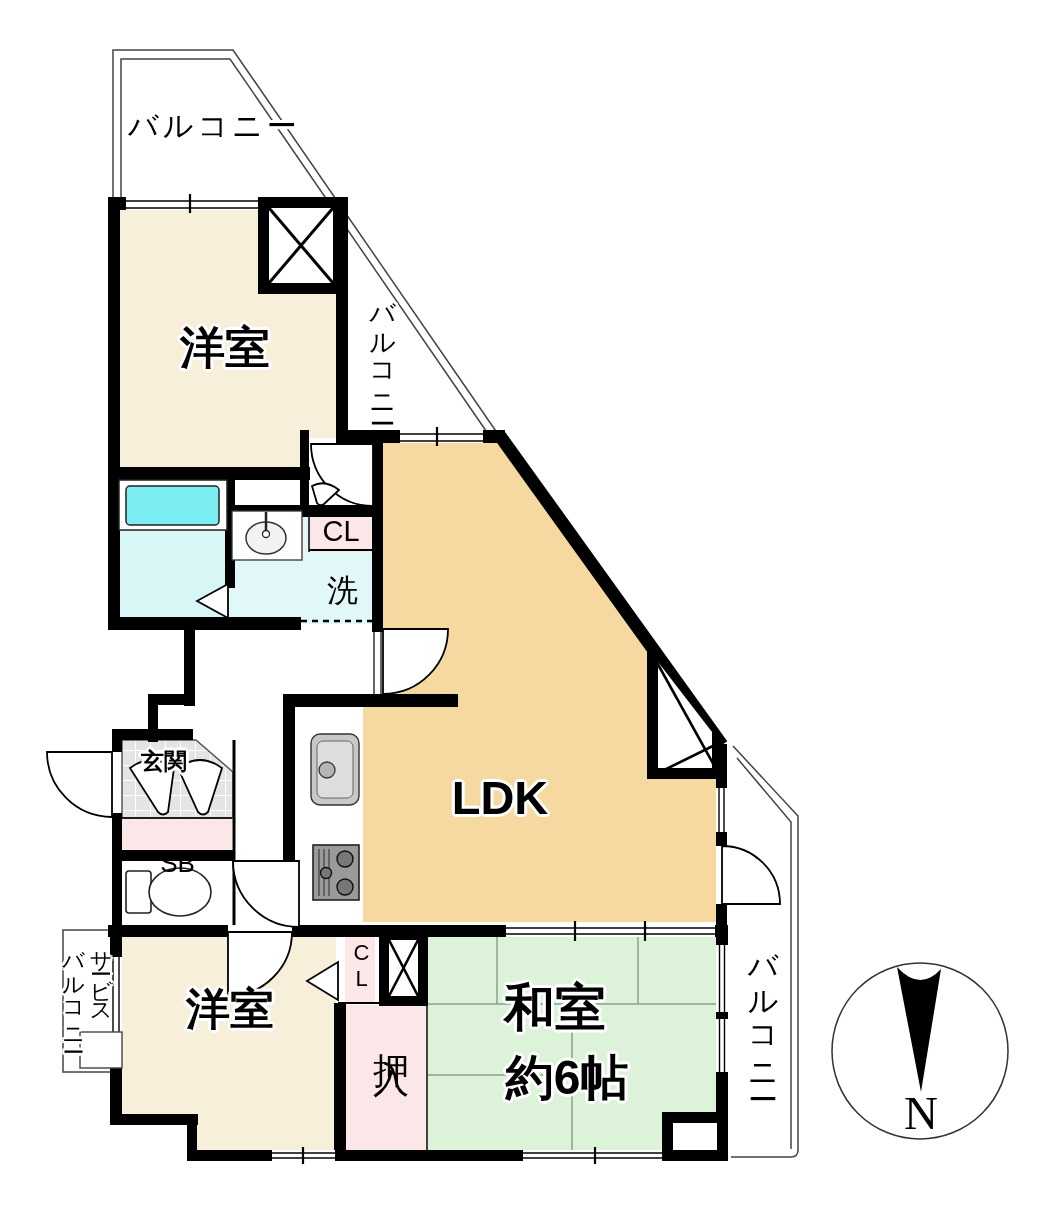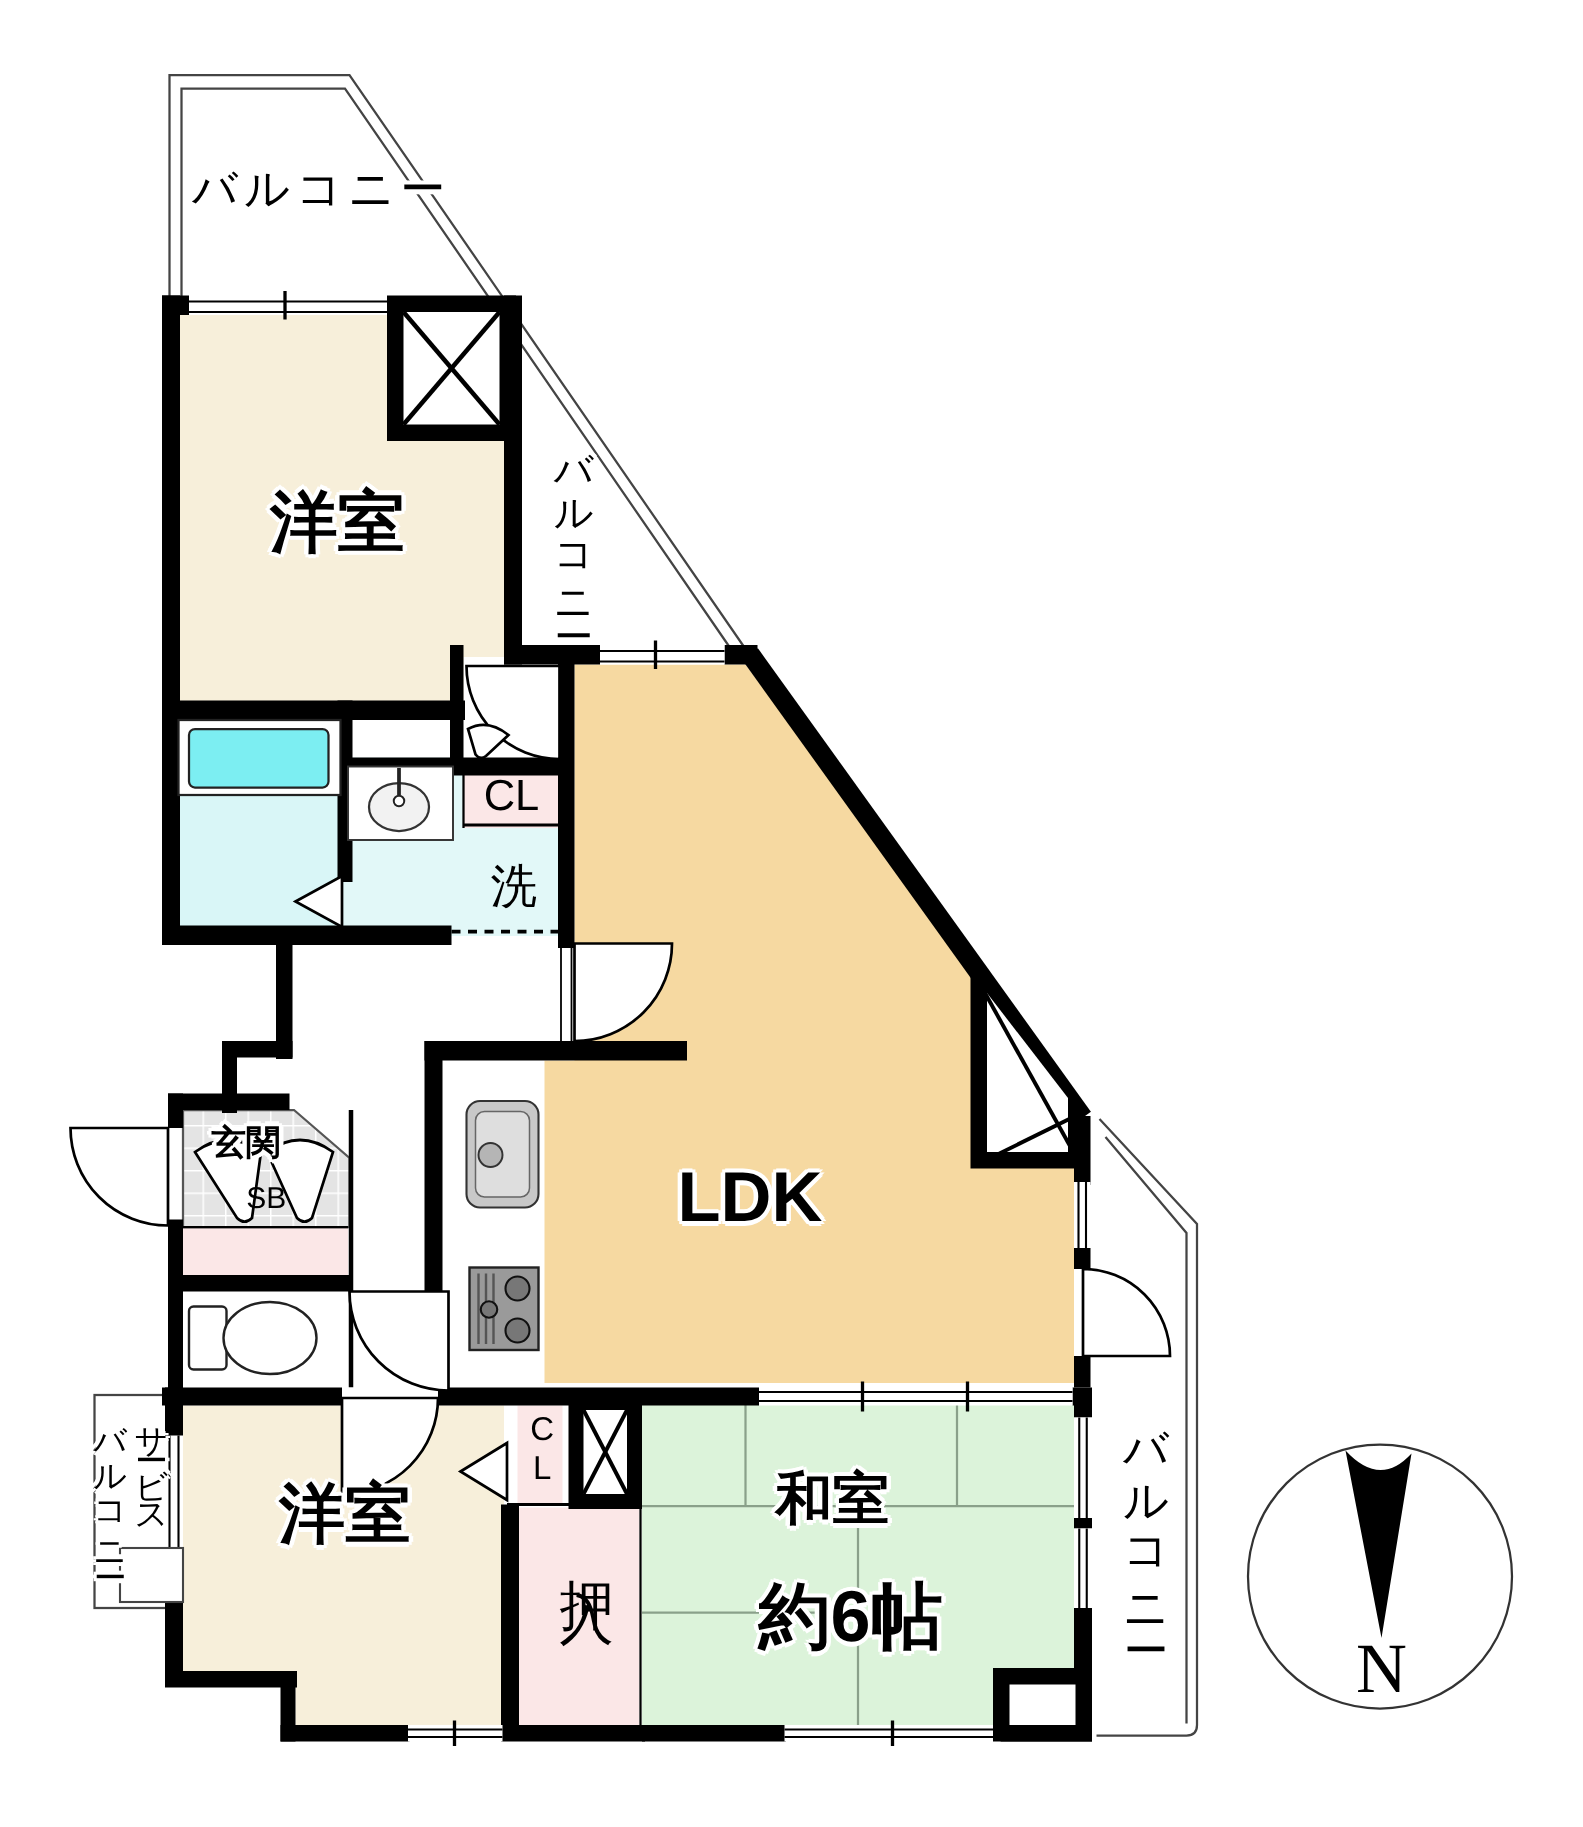--- a/index.html
+++ b/index.html
@@ -245,26 +245,26 @@
 <div class="lbl" style="left:128px;top:106px;font-size:30px;letter-spacing:4px;font-weight:normal;">バルコニー</div>
 
 <div class="lbl vtext" style="left:366px;top:284px;font-size:26px;font-weight:normal;">バルコニー</div>
 
 <div class="lbl ctr" style="left:100px;top:318px;width:250px;font-size:45px;">洋室</div>
 
 <div class="lbl ctr" style="left:340px;top:770px;width:320px;font-size:47px;">LDK</div>
 
 <div class="lbl ctr" style="left:105px;top:980px;width:250px;font-size:44px;">洋室</div>
 
-<div class="lbl ctr" style="left:430px;top:974px;width:250px;font-size:38px;">和室</div>
+<div class="lbl ctr" style="left:430px;top:974px;width:250px;font-size:51px;">和室</div>
 <div class="lbl ctr" style="left:442px;top:1046px;width:250px;font-size:48px;">約6帖</div>
 
 <div class="lbl" style="left:141px;top:746px;font-size:23px;">玄関</div>
 
-<div class="lbl ctr plain" style="left:130px;top:788px;width:95px;font-size:20px;">SB</div>
+<div class="lbl ctr plain" style="left:130px;top:848px;width:95px;font-size:26px;">SB</div>
 
 <div class="lbl ctr plain" style="left:315px;top:515px;width:52px;font-size:29px;">CL</div>
 
 <div class="lbl plain" style="left:327px;top:570px;font-size:31px;">洗</div>
 
 <div class="lbl vtext plain" style="left:348px;top:940px;font-size:22px;letter-spacing:1px;">CL</div>
 
 <div class="lbl vtext plain" style="left:366px;top:1025px;font-size:36px;letter-spacing:6px;">押入</div>
 
 <div class="lbl vtext" style="left:742px;top:932px;font-size:30px;font-weight:normal;letter-spacing:4px;">バルコニー</div>

